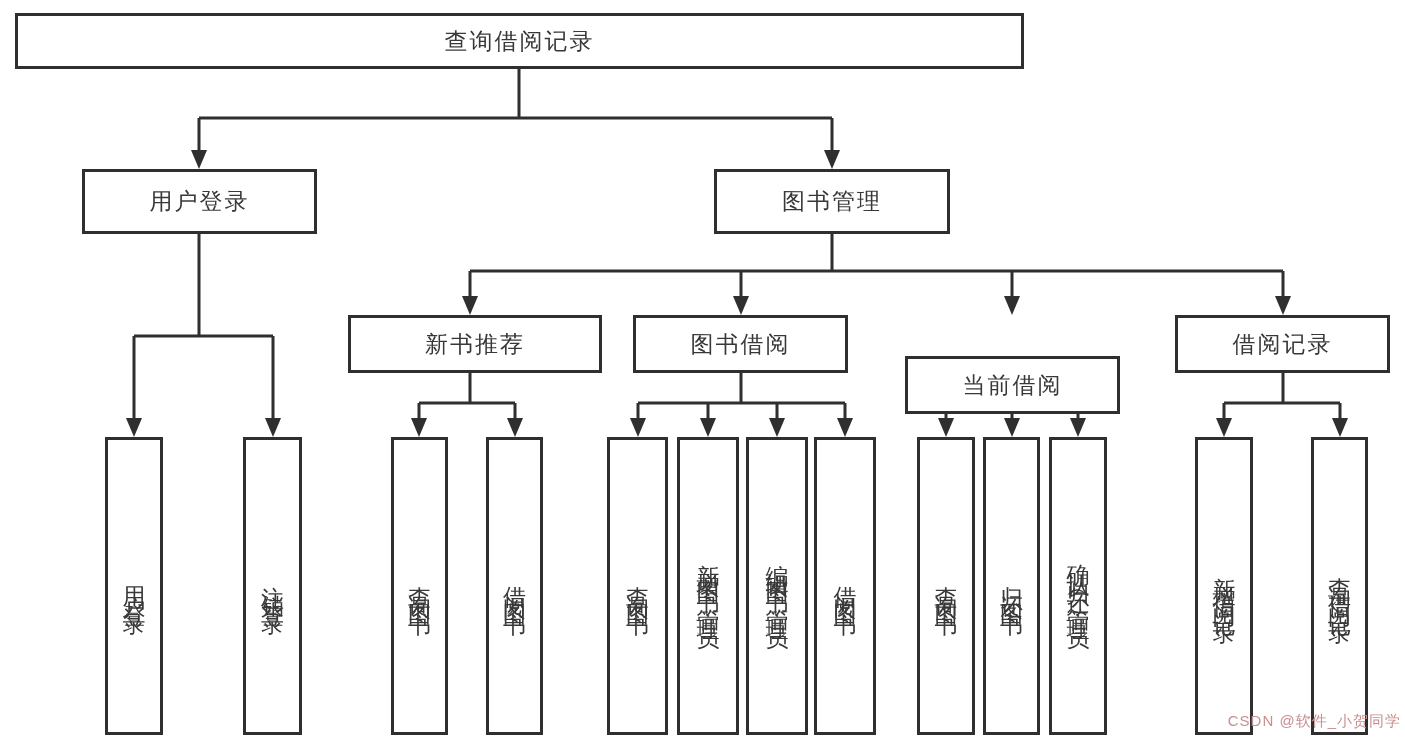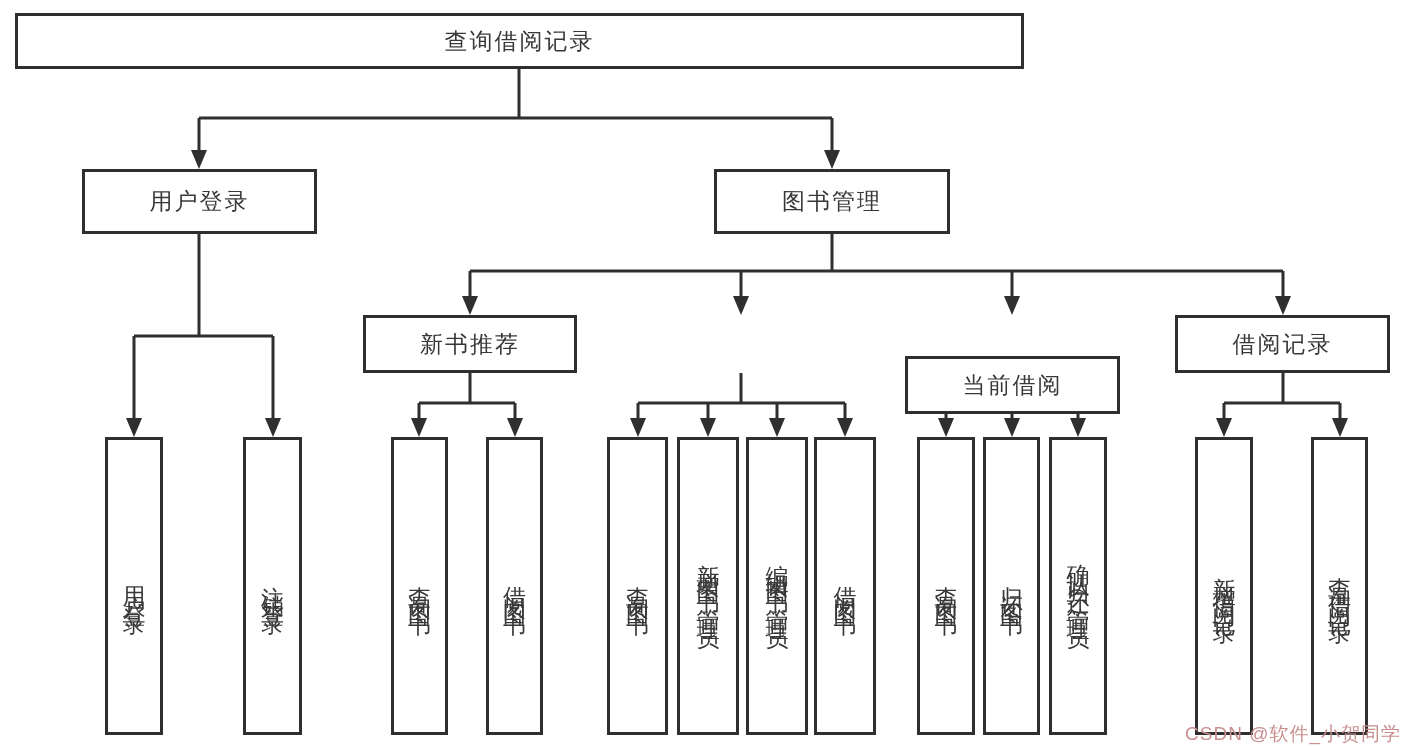--- a/index.html
+++ b/index.html
@@ -25,34 +25,34 @@
   .h{font-size:23px;letter-spacing:2px;white-space:nowrap;}
   .v .vtext{
     writing-mode:vertical-rl;text-orientation:mixed;
     font-size:23px;letter-spacing:9px;line-height:1.25;
     white-space:nowrap;
   }
   
   .n-root{left:15px;top:13px;width:1009px;height:56px;}
   .n-login{left:82px;top:169px;width:235px;height:65px;}
   .n-mgmt{left:714px;top:169px;width:236px;height:65px;justify-content:center;}
-  .n-l3a{left:363px;top:315px;width:214px;height:58px;}
+  .n-l3a{left:348px;top:315px;width:254px;height:58px;}
   .n-l3b{left:633px;top:315px;width:215px;height:58px;}
   .n-l3c{left:905px;top:315px;width:215px;height:58px;margin-top:41px;}
   .n-l3d{left:1175px;top:315px;width:215px;height:58px;}
   .leaf{top:437px;width:58px;height:298px;}
   .lf-a1{left:105px;}  .lf-a2{left:243px;width:59px;}
   .lf-b1{left:391px;width:57px;} .lf-b2{left:486px;width:57px;}
   .lf-c1{left:607px;width:61px;} .lf-c2{left:677px;width:62px;}
   .lf-c3{left:746px;width:62px;} .lf-c4{left:814px;width:62px;}
   .lf-d1{left:917px;} .lf-d2{left:983px;width:57px;} .lf-d3{left:1049px;}
   .lf-e1{left:1195px;} .lf-e2{left:1311px;width:57px;}
   .watermark{
-    position:absolute;right:4px;bottom:0;
-    font-size:19px;letter-spacing:1px;color:var(--watermark);
+    position:absolute;right:4px;bottom:16px;
+    font-size:15px;letter-spacing:1px;color:var(--watermark);
     white-space:nowrap;z-index:5;
   }
 </style>
 </head>
 <body>
 
 <div id="stage">
 
   <svg class="wires" width="1405" height="747" viewBox="0 0 1405 747">
     <g stroke="currentColor" stroke-width="3" fill="none" stroke-linejoin="miter">
@@ -108,20 +108,23 @@
   <div class="box v leaf lf-a1">
     <span class="vtext">用户登录</span>
   </div>
   <div class="box v leaf lf-a2">
     <span class="vtext">注销登录</span>
   </div>
 
   <div class="box h n-l3a">
     <span>新书推荐</span>
   </div>
+  <div class="box h n-l3b">
+    <span>图书借阅</span>
+  </div>
   <div class="box h n-l3c">
     <span>当前借阅</span>
   </div>
   <div class="box h n-l3d">
     <span>借阅记录</span>
   </div>
 
   <div class="box v leaf lf-b1">
     <span class="vtext">查询图书</span>
   </div>

